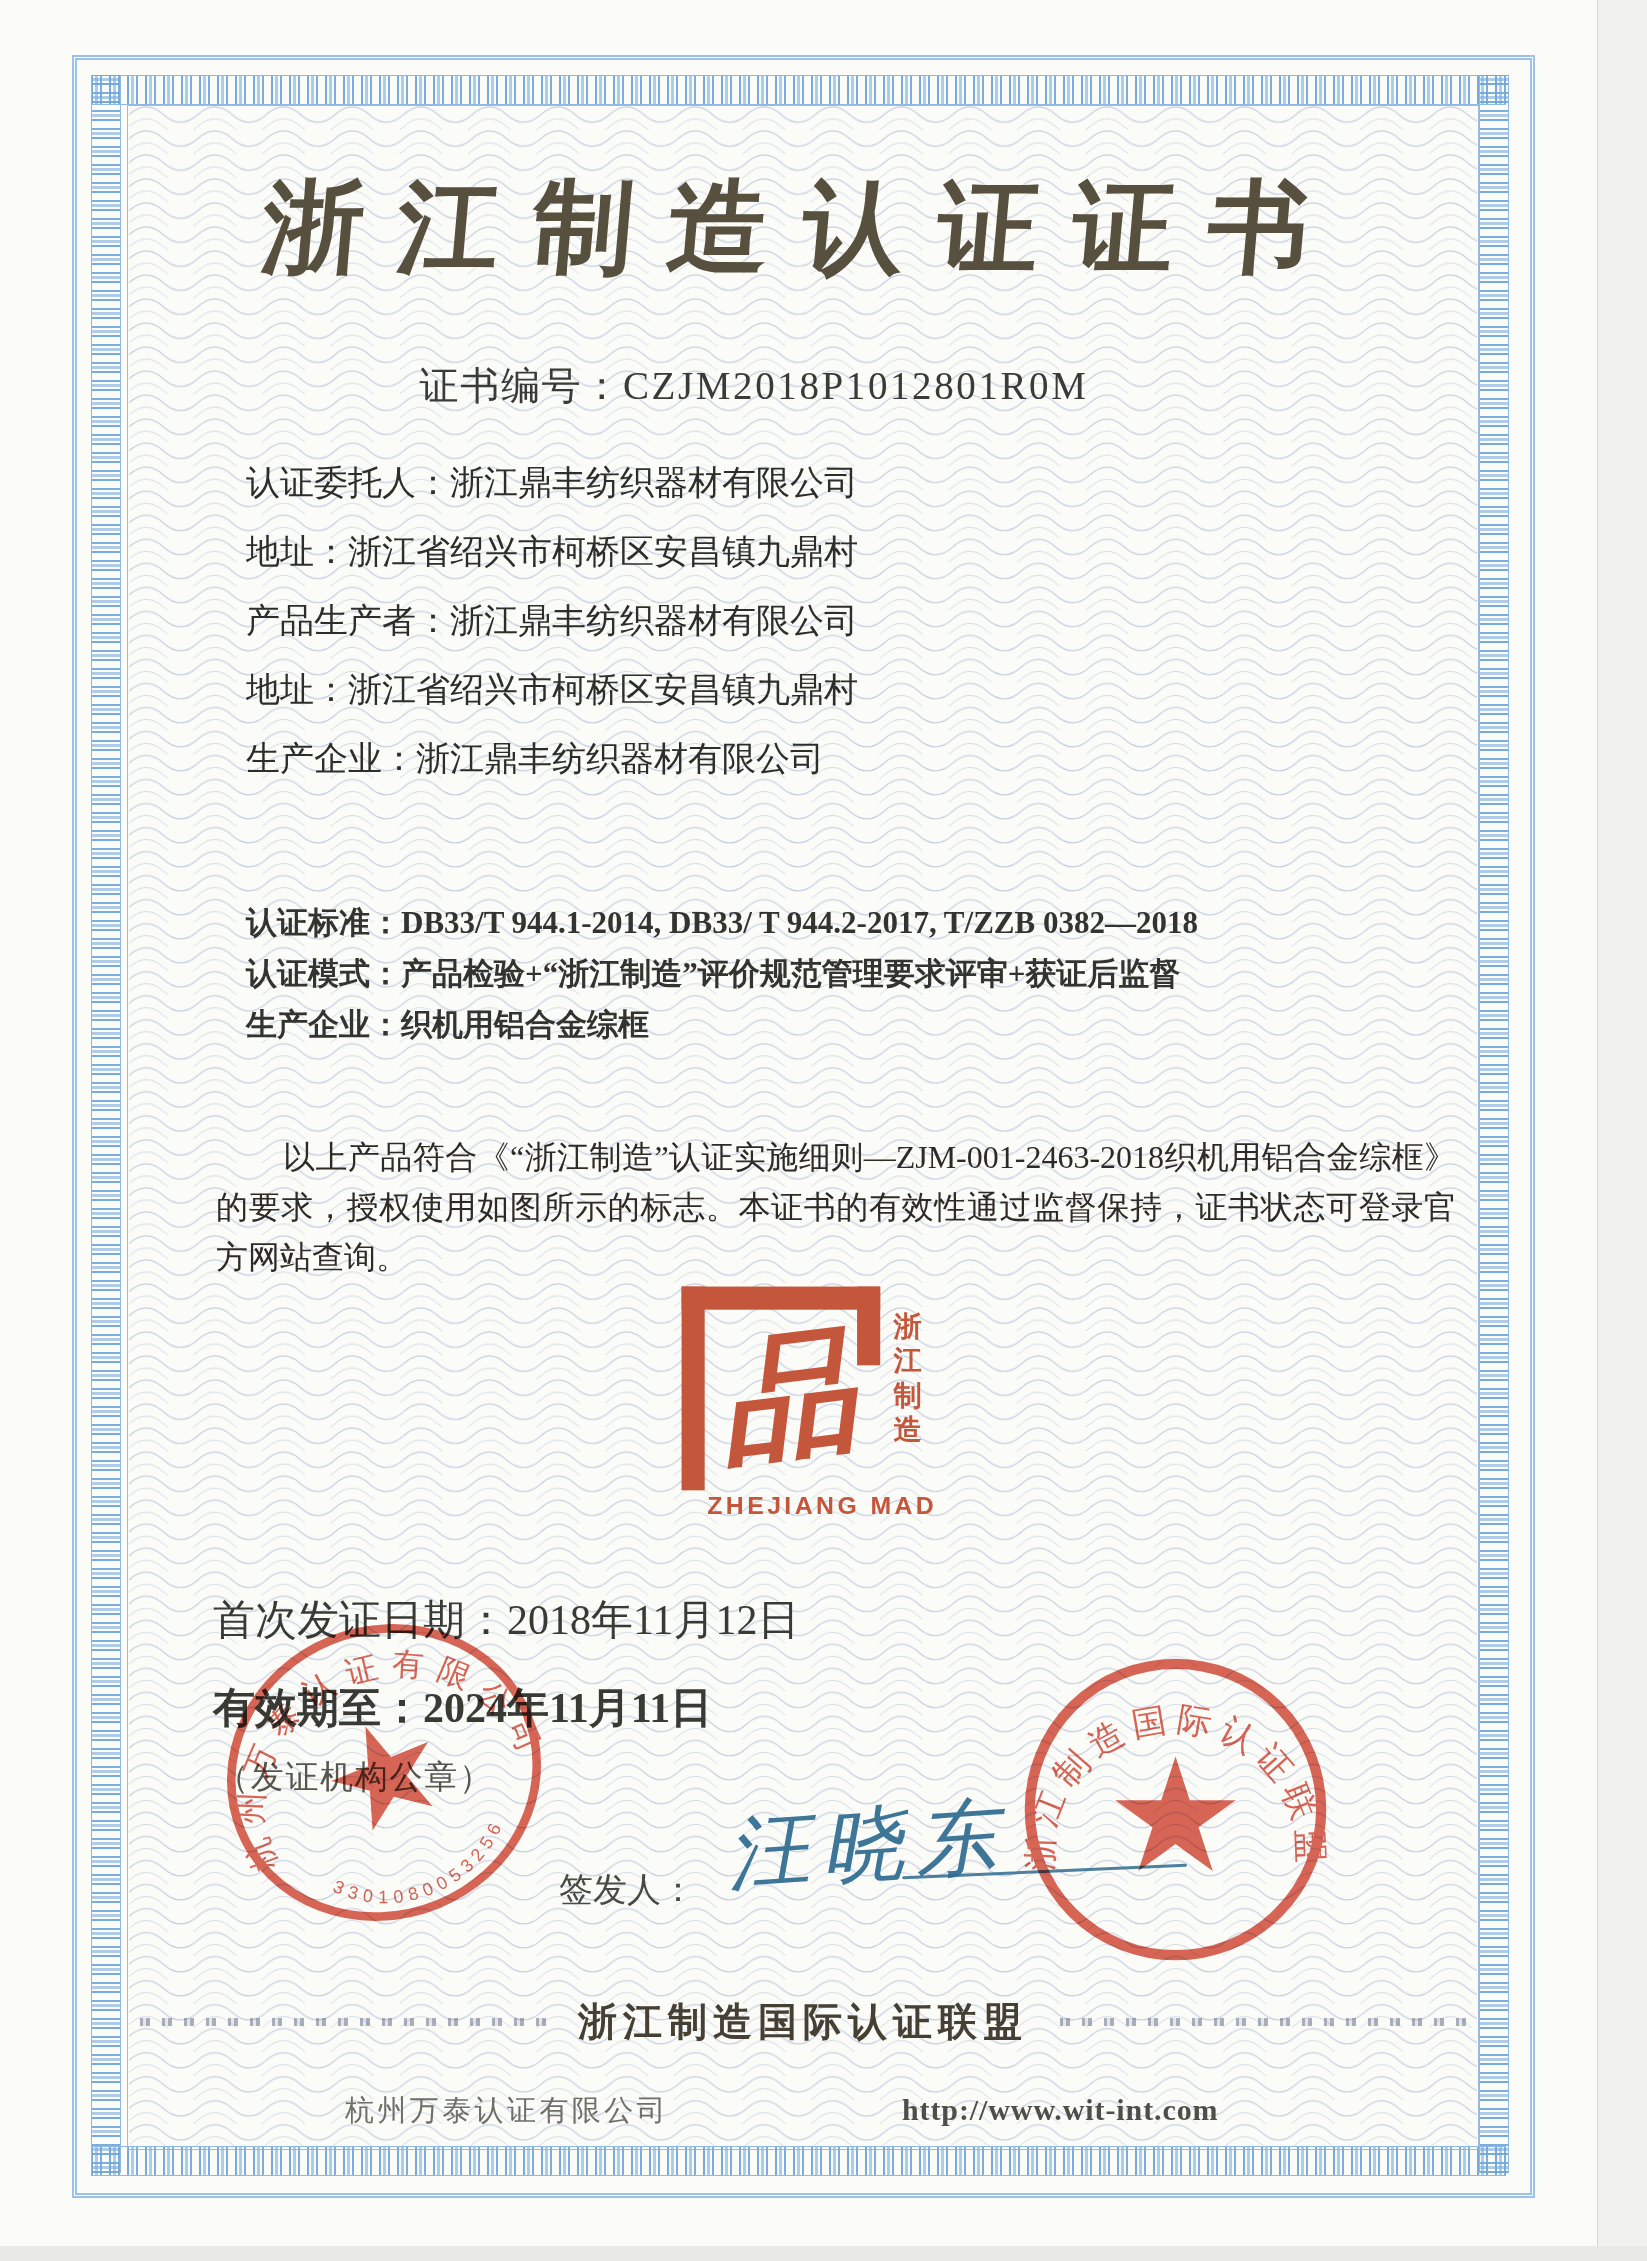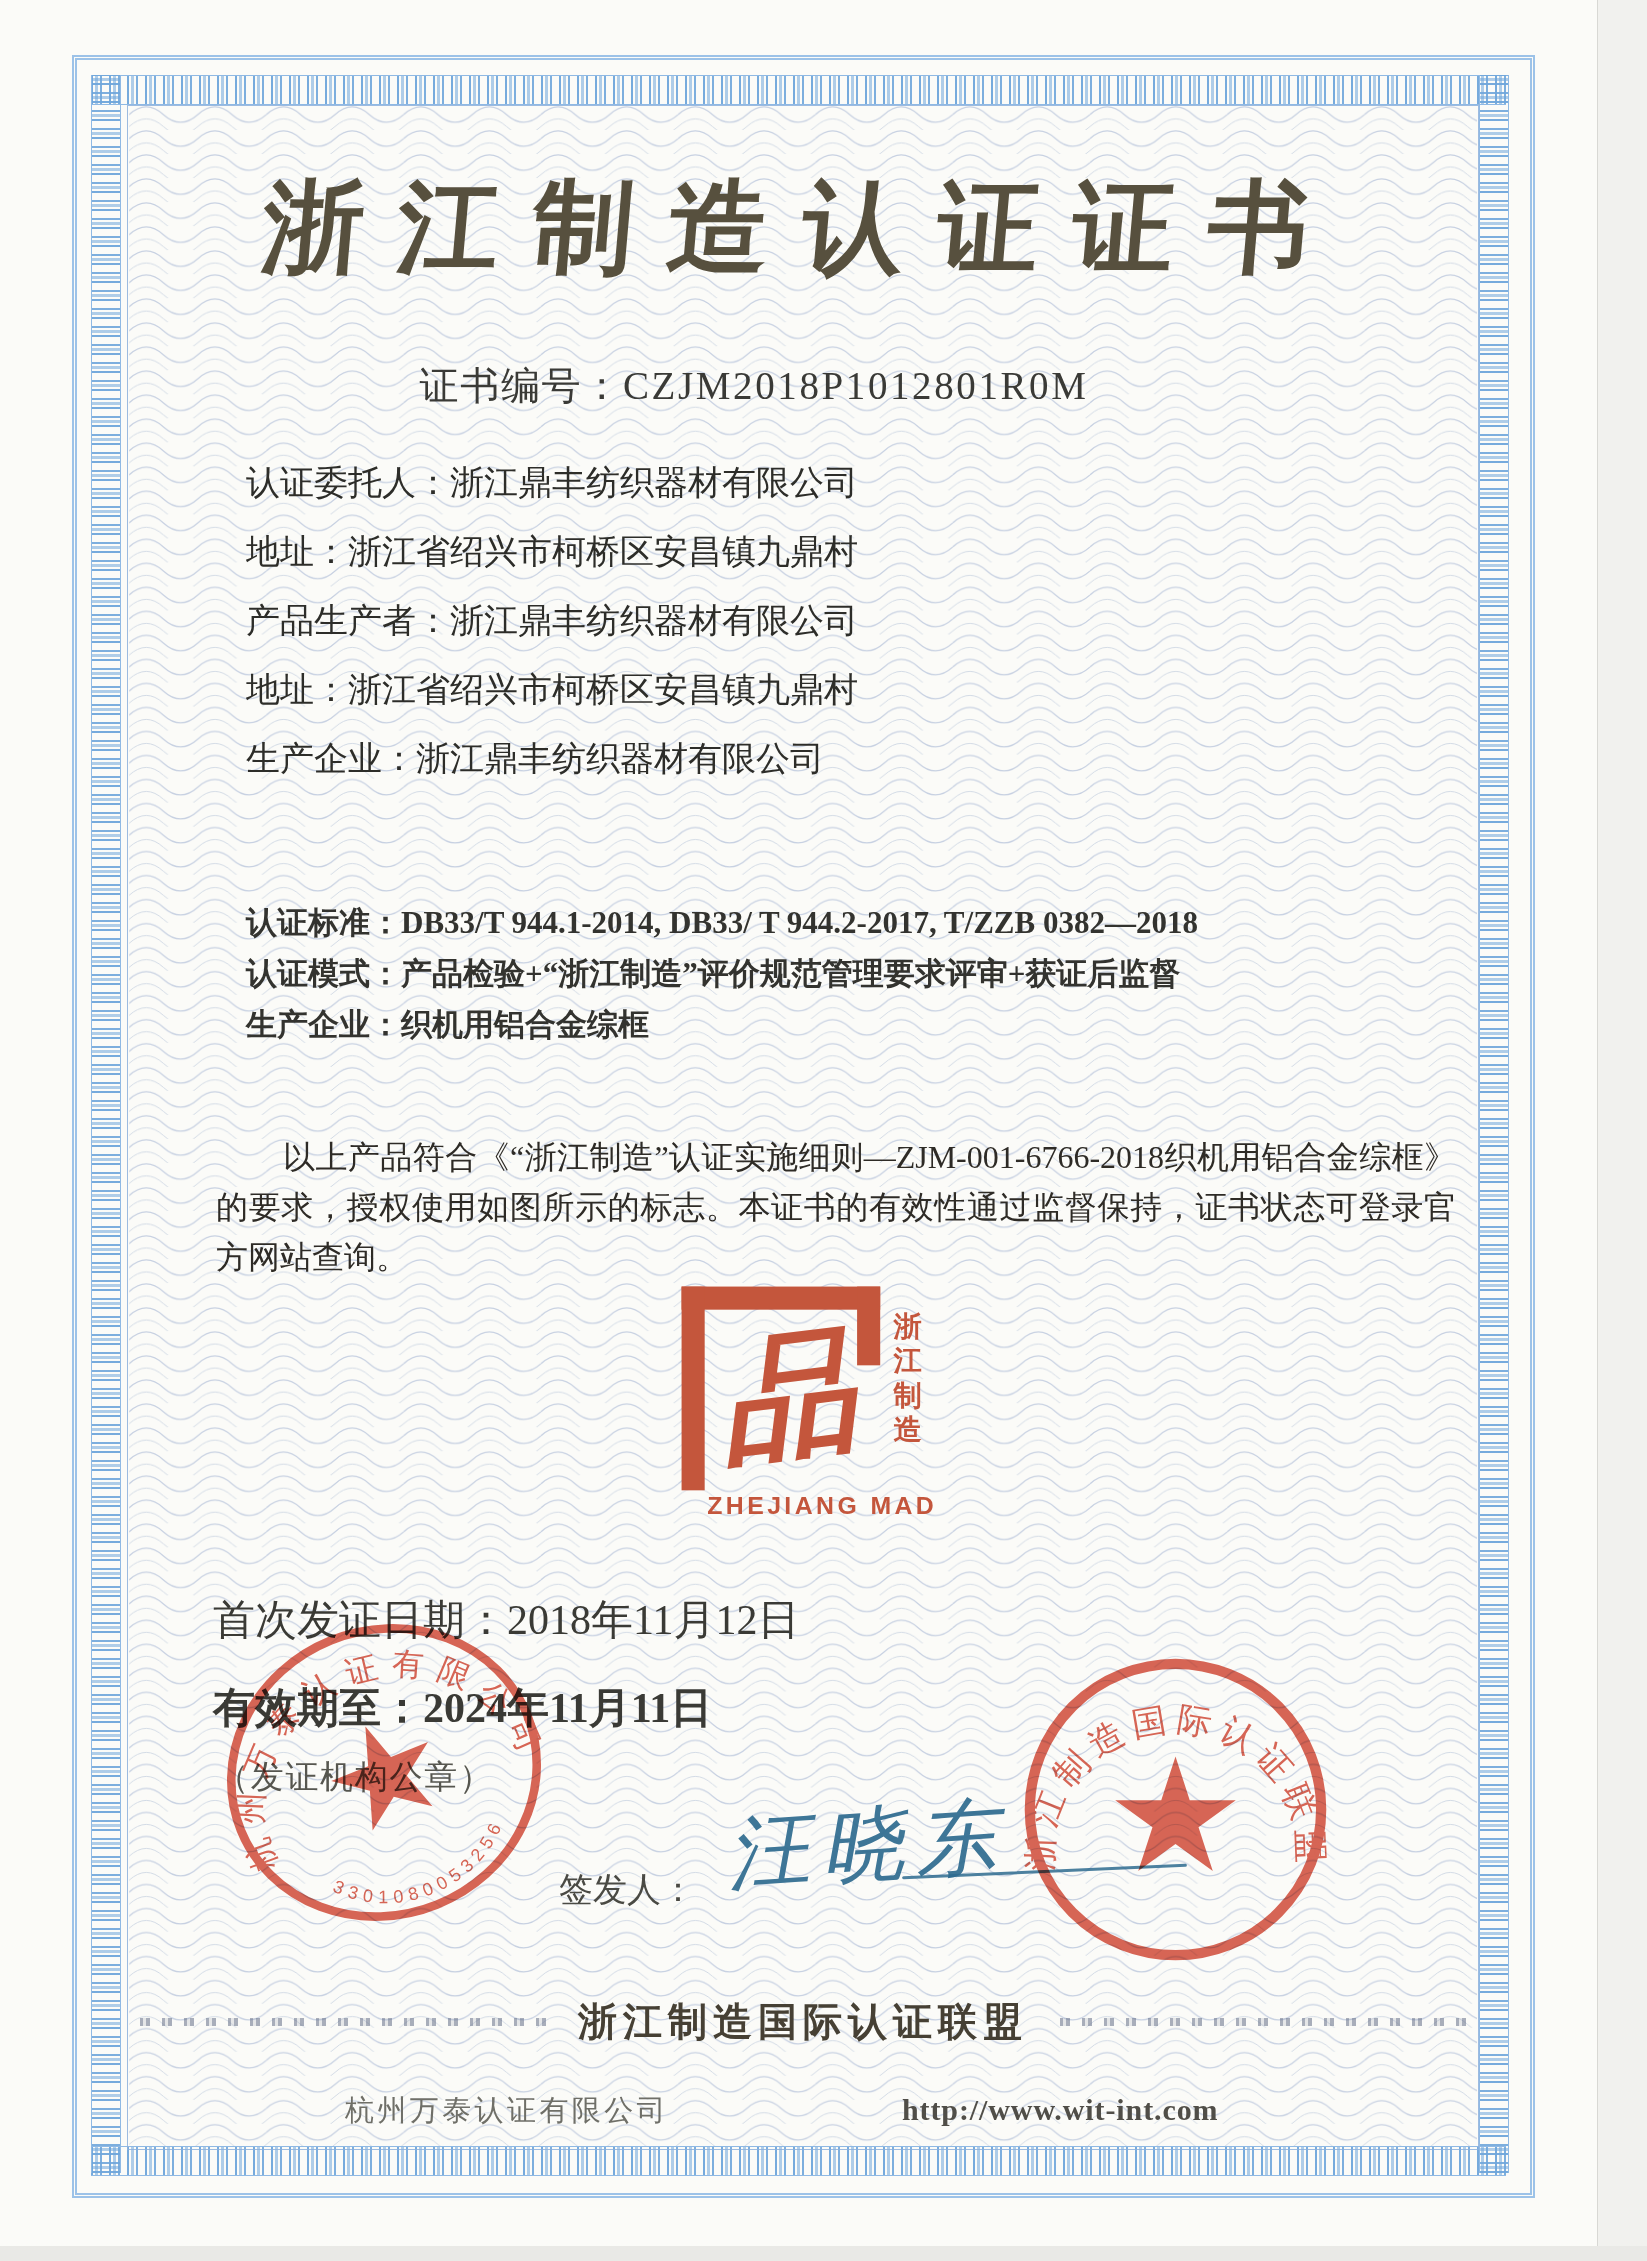--- a/index.html
+++ b/index.html
@@ -111,21 +111,21 @@
     <div class="row"><span>地址：</span><span>浙江省绍兴市柯桥区安昌镇九鼎村</span></div>
     <div class="row"><span>生产企业：</span><span>浙江鼎丰纺织器材有限公司</span></div>
   </div>
 
   <div id="details" class="abs">
     <div class="row"><span>认证标准：</span><span>DB33/T 944.1-2014, DB33/ T 944.2-2017, T/ZZB 0382—2018</span></div>
     <div class="row"><span>认证模式：</span><span>产品检验+“浙江制造”评价规范管理要求评审+获证后监督</span></div>
     <div class="row"><span>生产企业：</span><span>织机用铝合金综框</span></div>
   </div>
 
-  <div id="statement" class="abs">以上产品符合《“浙江制造”认证实施细则—ZJM-001-6766-2018织机用铝合金综框》的要求，授权使用如图所示的标志。本证书的有效性通过监督保持，证书状态可登录官方网站查询。</div>
+  <div id="statement" class="abs">以上产品符合《“浙江制造”认证实施细则—ZJM-001-2463-2018织机用铝合金综框》的要求，授权使用如图所示的标志。本证书的有效性通过监督保持，证书状态可登录官方网站查询。</div>
 
   <svg id="logo" class="abs" width="266" height="250" viewBox="0 0 310 292" xmlns="http://www.w3.org/2000/svg">
     <g fill="#c4563c">
       <rect x="12" y="10" width="232" height="27"></rect>
       <rect x="12" y="10" width="27" height="238"></rect>
       <rect x="217" y="10" width="27" height="92"></rect>
     </g>
     <text x="138" y="192" text-anchor="middle" font-size="158" fill="#c4563c" font-style="italic" font-weight="bold" transform="rotate(-7 138 160)">品</text>
     <text x="276" y="68" font-size="33" fill="#c4563c" font-weight="bold" text-anchor="middle"><tspan x="276" dy="0">浙</tspan><tspan x="276" dy="40">江</tspan><tspan x="276" dy="40">制</tspan><tspan x="276" dy="40">造</tspan></text>
     <text x="42" y="276" font-size="29" fill="#c4563c" font-weight="bold" letter-spacing="4" font-family="Liberation Sans, sans-serif">ZHEJIANG MADE</text>

